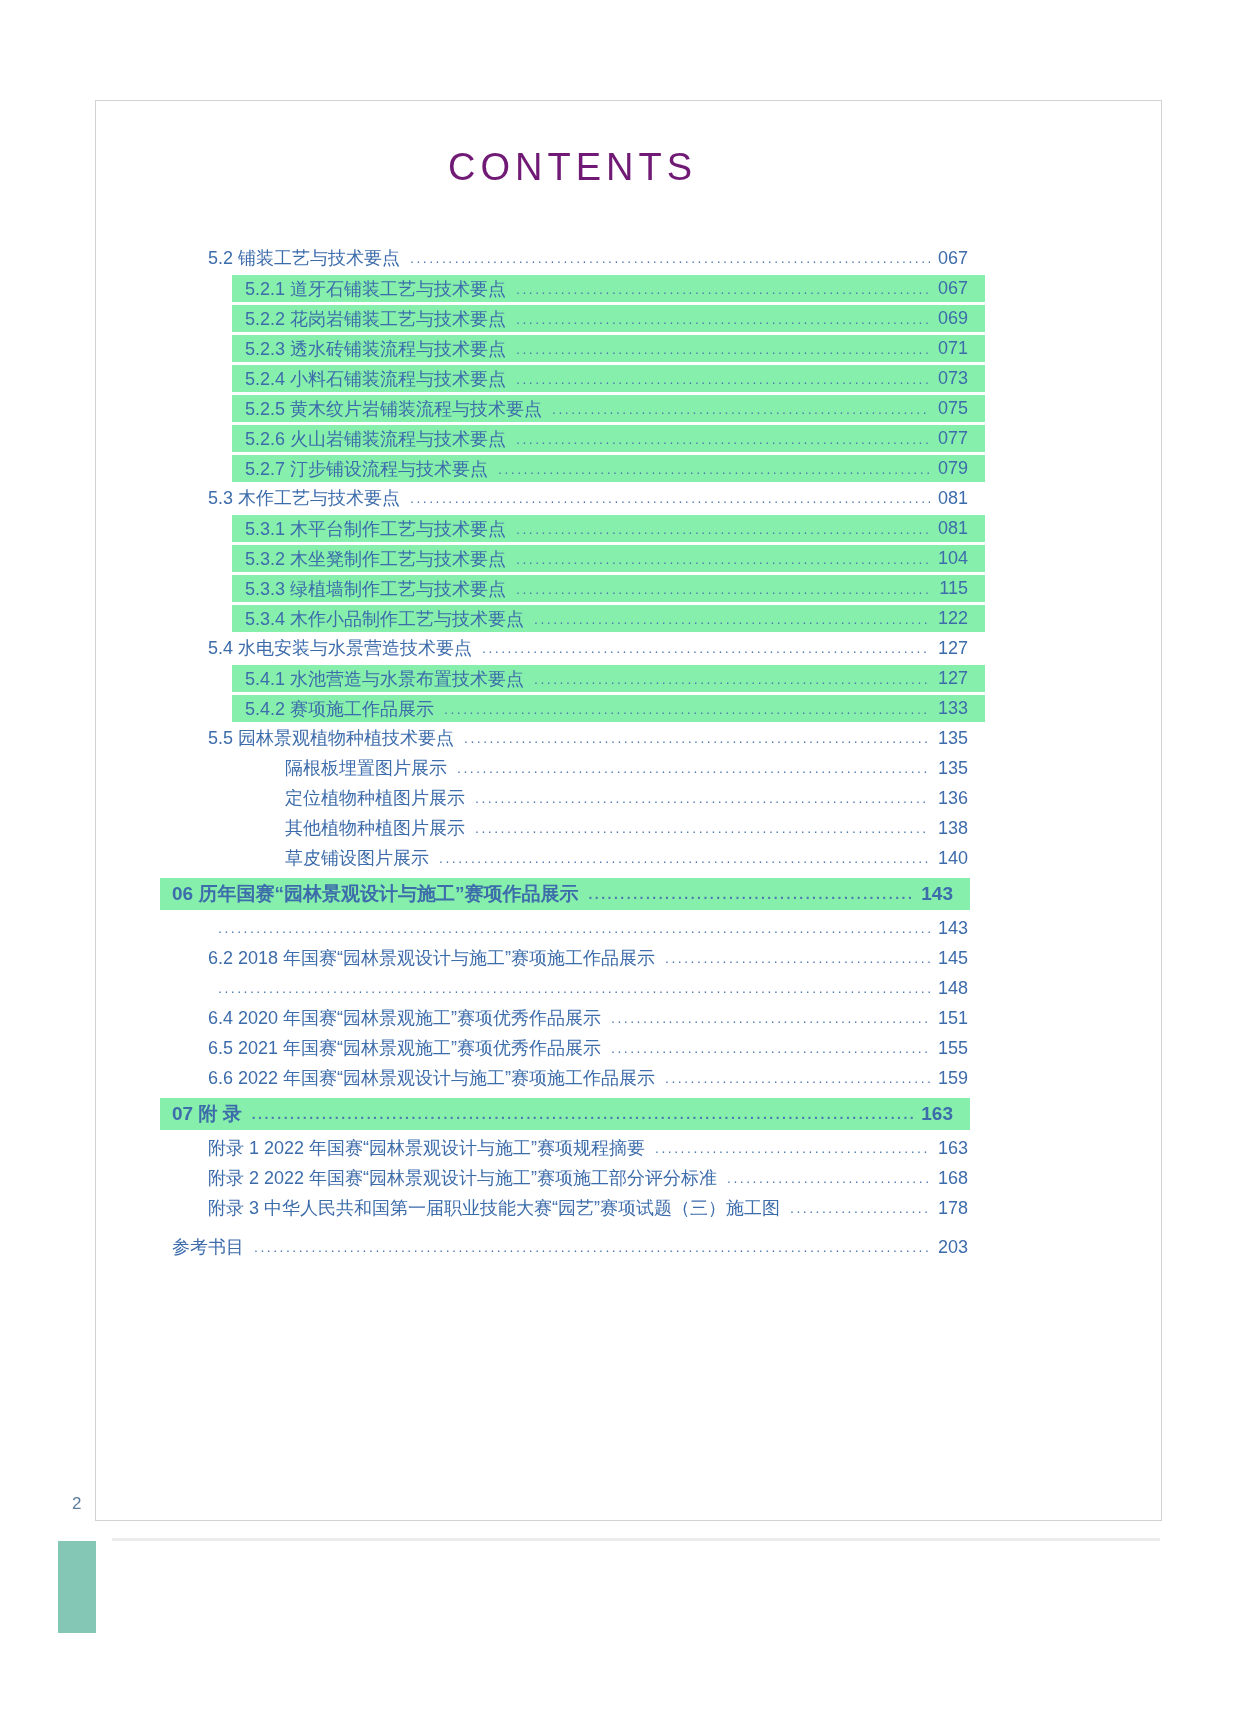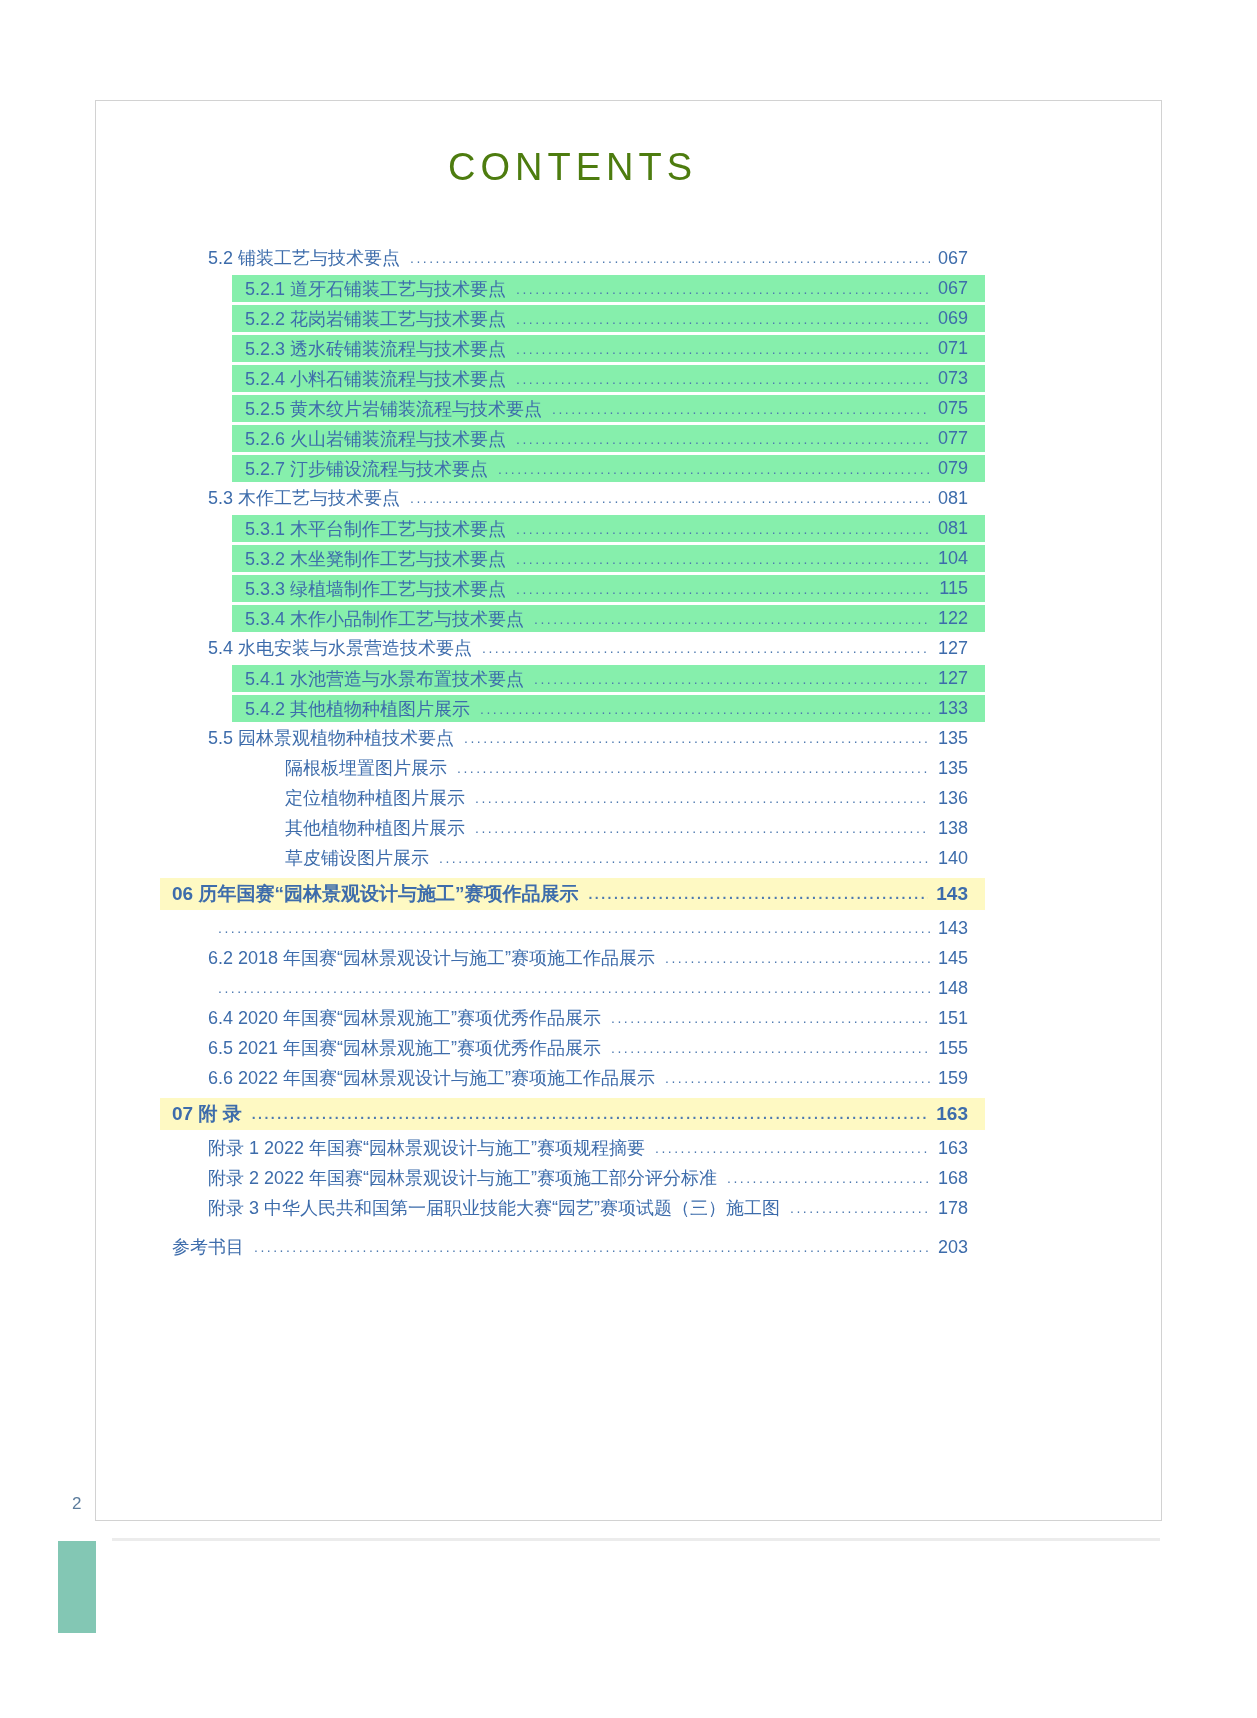--- a/index.html
+++ b/index.html
@@ -12,21 +12,21 @@
   .page {
     position:absolute; left:95px; top:100px;
     width:1067px; height:1421px;
     background:#ffffff;
     border:1px solid #d2d2d2;
   }
   .contents-title {
     position:absolute; left:160px; top:146px;
     width:825px; text-align:center;
     font-size:38px; letter-spacing:5px;
-    color:#4d7c0f; font-weight:400;
+    color:#701a75; font-weight:400;
   }
   .toc {
     position:absolute; left:160px; top:243px;
     width:825px;
   }
   .row {
     display:flex; align-items:center;
     height:30px;
     font-size:18px; color:#3d6cab;
     white-space:nowrap;
@@ -45,23 +45,23 @@
   .row.l1  { padding-left:48px; }
   .row.l2  {
     margin-left:72px; padding-left:13px;
     background:#86efac;
     border-top:2px solid #ffffff;
     border-bottom:1px solid #ffffff;
   }
   .row.l3  { padding-left:125px; }
   .row.part{
     padding-left:12px; height:32px;
-    background:#fef9c3;
+    background:#86efac;
     font-weight:bold; font-size:19px;
-    margin:5px 0 3px 0;
+    margin:5px 15px 3px 0;
   }
   .row.ref { padding-left:12px; margin-top:9px; }
   .page-num {
     position:absolute; left:72px; top:1494px;
     font-size:17px; color:#5c7c9c;
   }
   .next-page-edge {
     position:absolute; left:112px; top:1538px;
     width:1048px; height:3px;
     background:#dcdcdc; opacity:.55;
@@ -149,21 +149,21 @@
     <span class="label">5.4 水电安装与水景营造技术要点</span>
     <span class="dots">............................................................................................................................................................................................................................................................................................................</span>
     <span class="pg">127</span>
   </div>
     <div class="row l2">
     <span class="label">5.4.1 水池营造与水景布置技术要点</span>
     <span class="dots">............................................................................................................................................................................................................................................................................................................</span>
     <span class="pg">127</span>
   </div>
     <div class="row l2">
-    <span class="label">5.4.2 其他植物种植图片展示</span>
+    <span class="label">5.4.2 赛项施工作品展示</span>
     <span class="dots">............................................................................................................................................................................................................................................................................................................</span>
     <span class="pg">133</span>
   </div>
     <div class="row l1">
     <span class="label">5.5 园林景观植物种植技术要点</span>
     <span class="dots">............................................................................................................................................................................................................................................................................................................</span>
     <span class="pg">135</span>
   </div>
     <div class="row l3">
     <span class="label">隔根板埋置图片展示</span>

